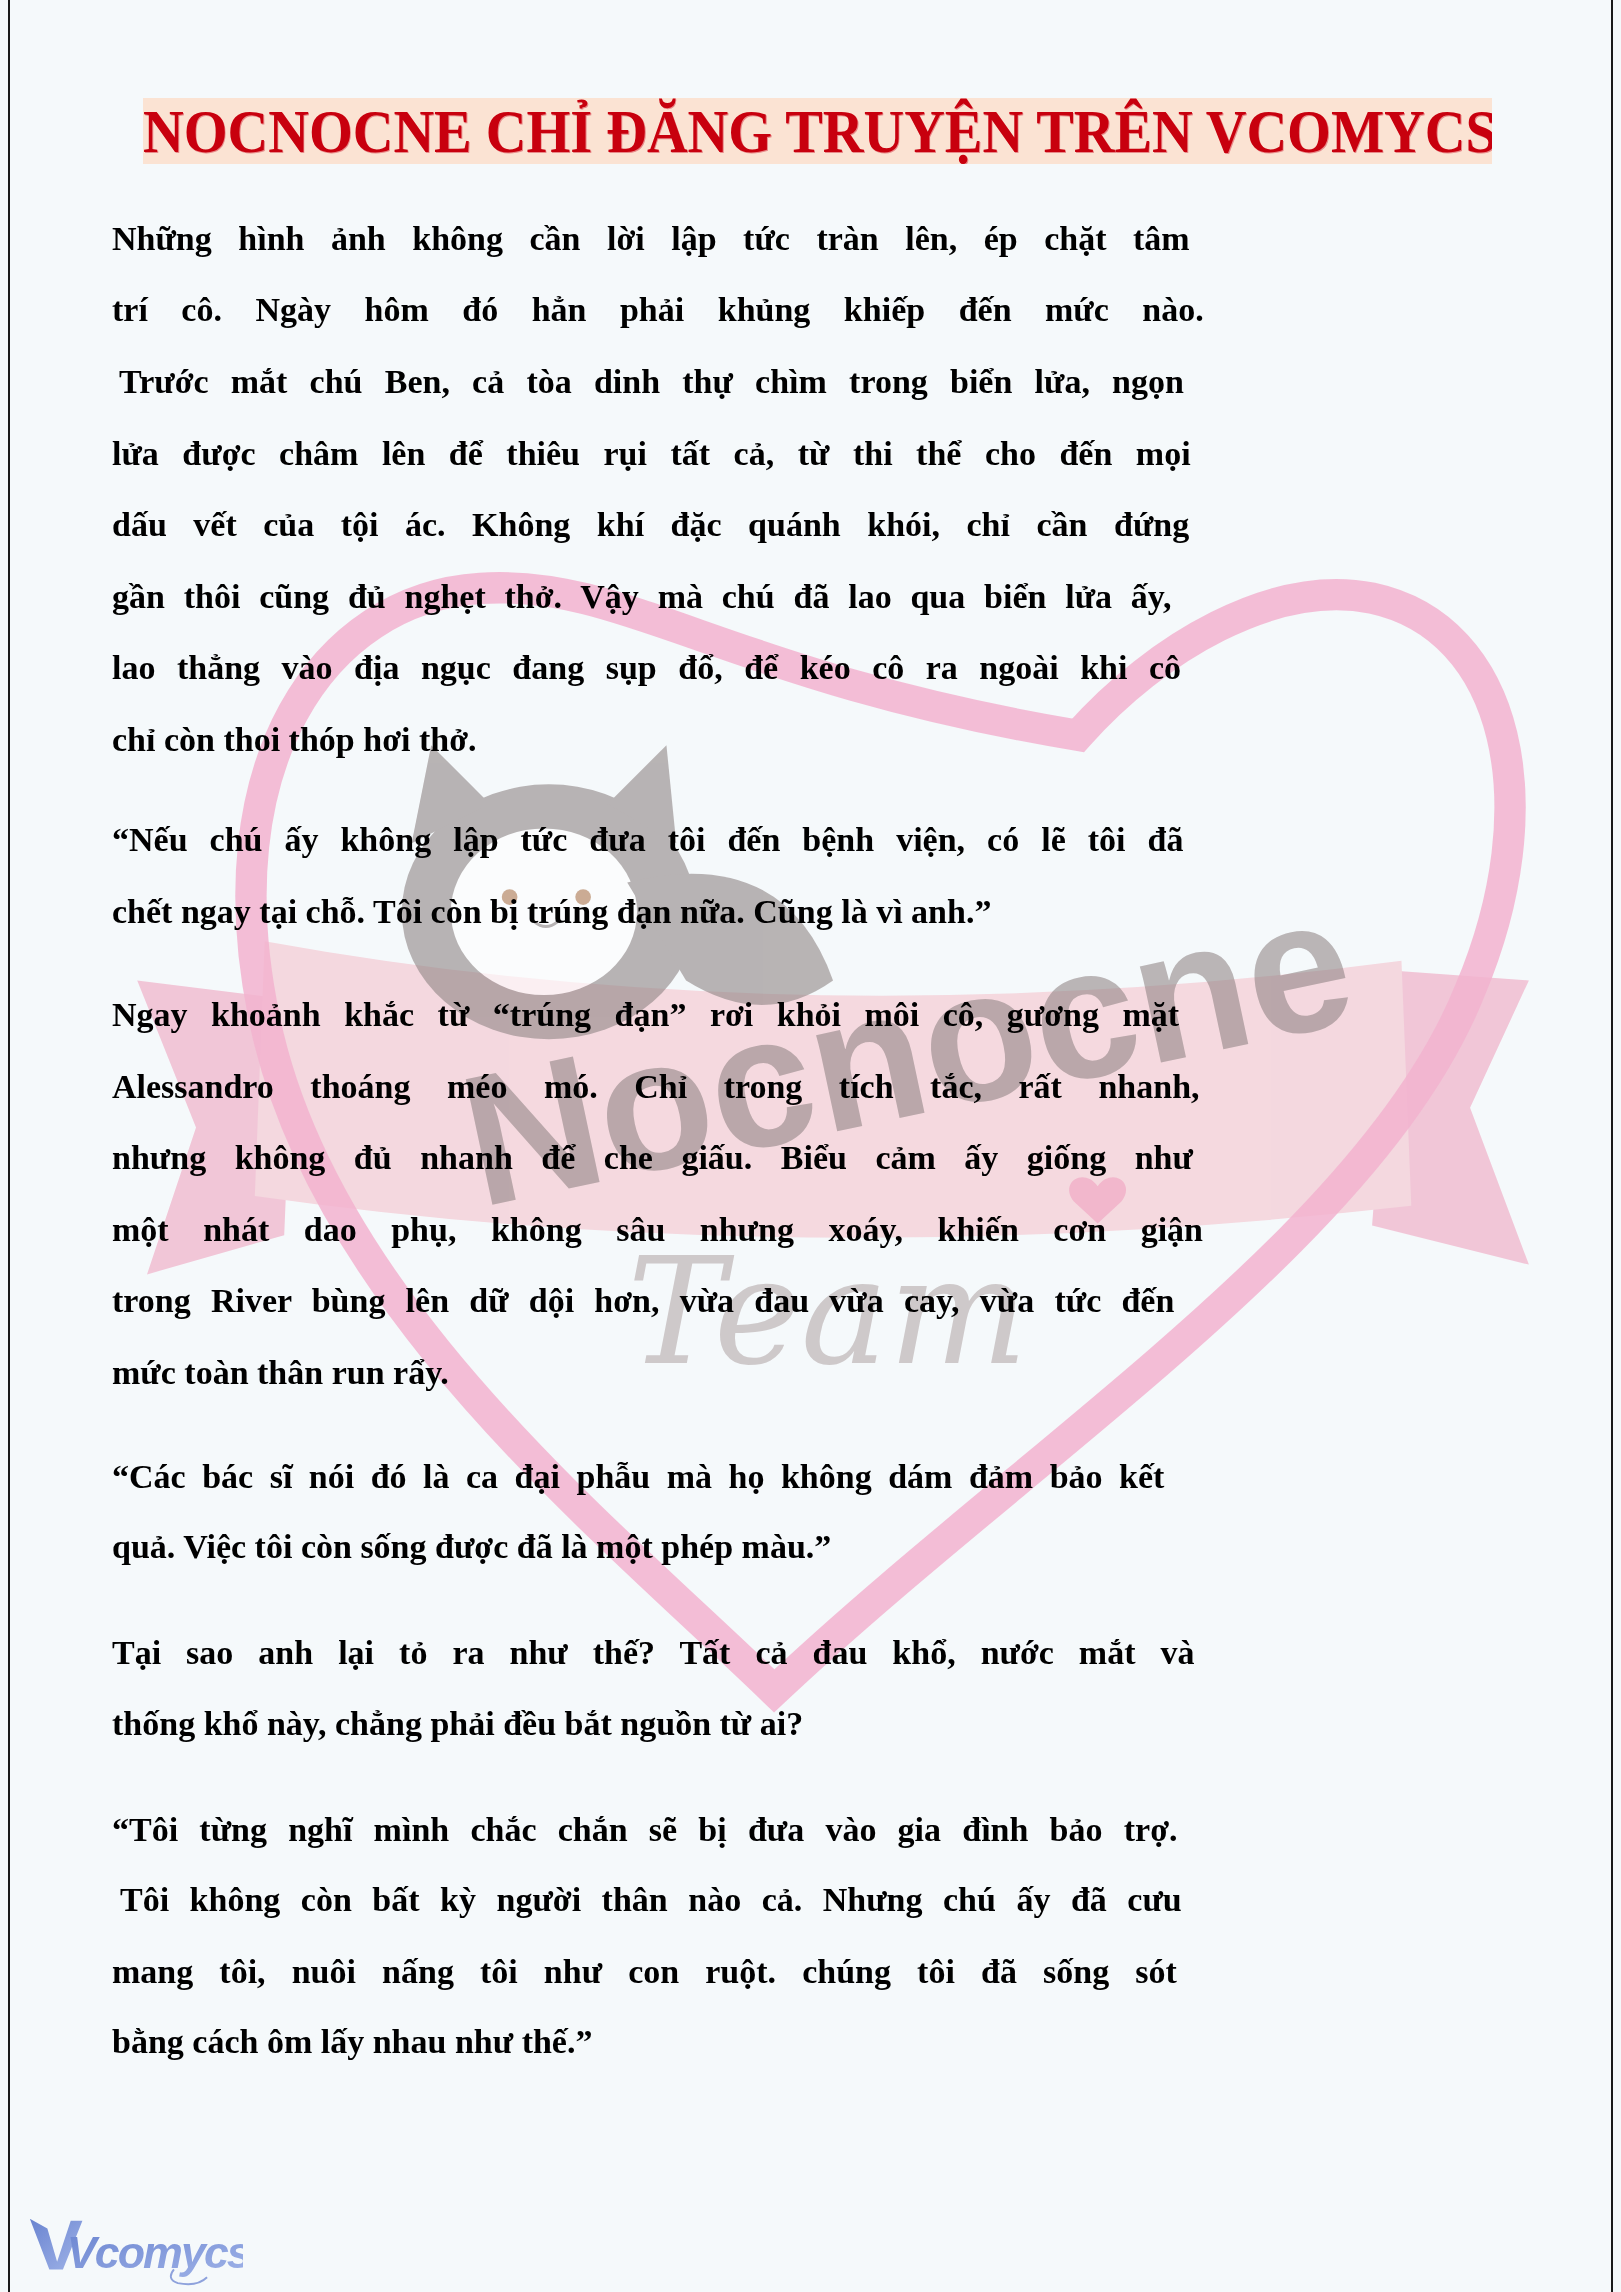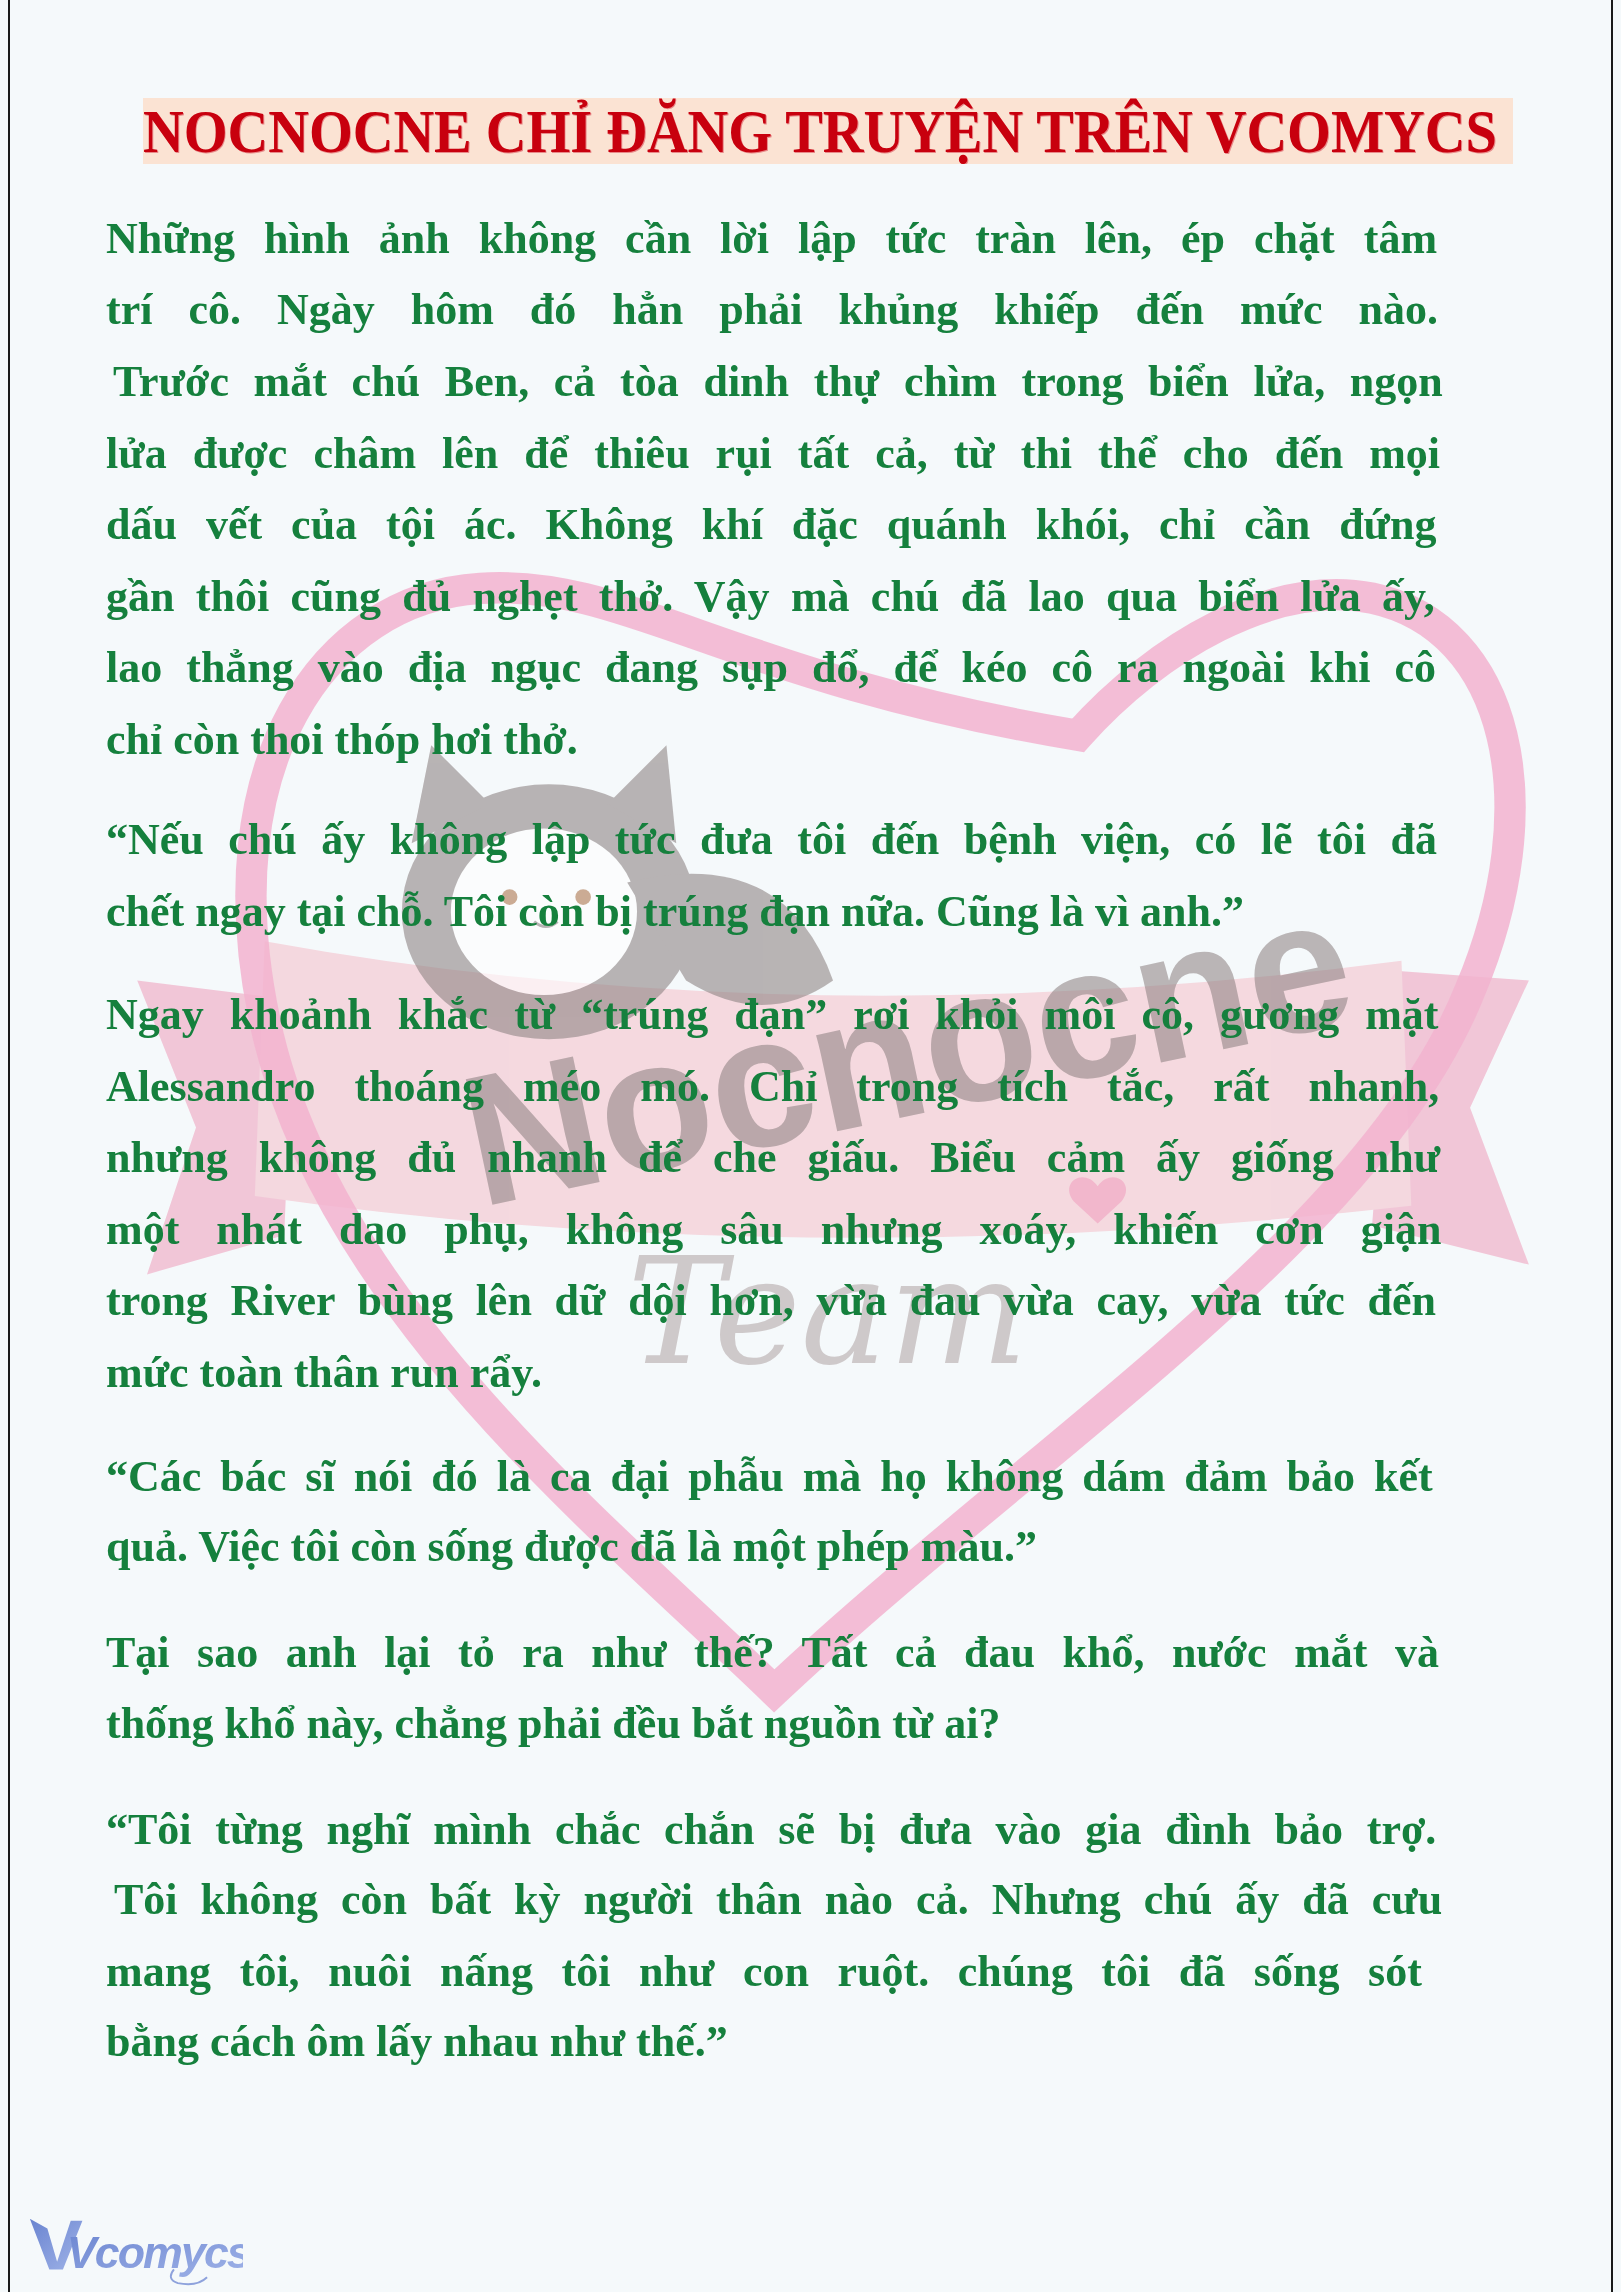--- a/index.html
+++ b/index.html
@@ -3,26 +3,26 @@
 <meta charset="utf-8">
 <style>
   html,body{margin:0;padding:0;}
   body{width:1621px;height:2293px;background:#f5f9fb;position:relative;overflow:hidden;
        font-family:"Liberation Serif","DejaVu Serif",serif;}
   .page{position:absolute;left:0;top:0;width:1621px;height:2293px;}
   .border-left{position:absolute;left:7.8px;top:0;width:2px;height:2293px;background:#1a1a1a;}
   .border-right{position:absolute;left:1611px;top:0;width:2px;height:2293px;background:#1a1a1a;}
   .watermark{position:absolute;left:0;top:0;width:1621px;height:2293px;pointer-events:none;}
   .title-box{position:absolute;left:143px;top:98px;width:1349px;height:66px;background:#fbe3d3;
-       overflow:hidden;padding-left:21px;}
+       overflow:hidden;}
   .title-text{position:absolute;left:0;top:50%;white-space:nowrap;color:#c8000e;font-weight:bold;
        font-size:61px;line-height:61px;transform-origin:left center;letter-spacing:0px;
        text-shadow:1px 1px 0 #e88a8a;}
-  .line{position:absolute;left:106px;width:1385px;height:72px;white-space:nowrap;
-        font-weight:bold;font-size:44px;line-height:72px;color:#15803d;}
+  .line{position:absolute;left:112px;width:1385px;height:72px;white-space:nowrap;
+        font-weight:bold;font-size:34px;line-height:72px;color:#000000;}
   .line span.t{display:inline-block;transform-origin:left center;white-space:nowrap;}
   .logo{position:absolute;left:27.4px;top:2213px;width:216px;height:74px;}
 </style>
 </head>
 <body>
 
 <div class="page">
 
   <svg class="watermark" viewBox="0 0 1654 2339" xmlns="http://www.w3.org/2000/svg">
 

